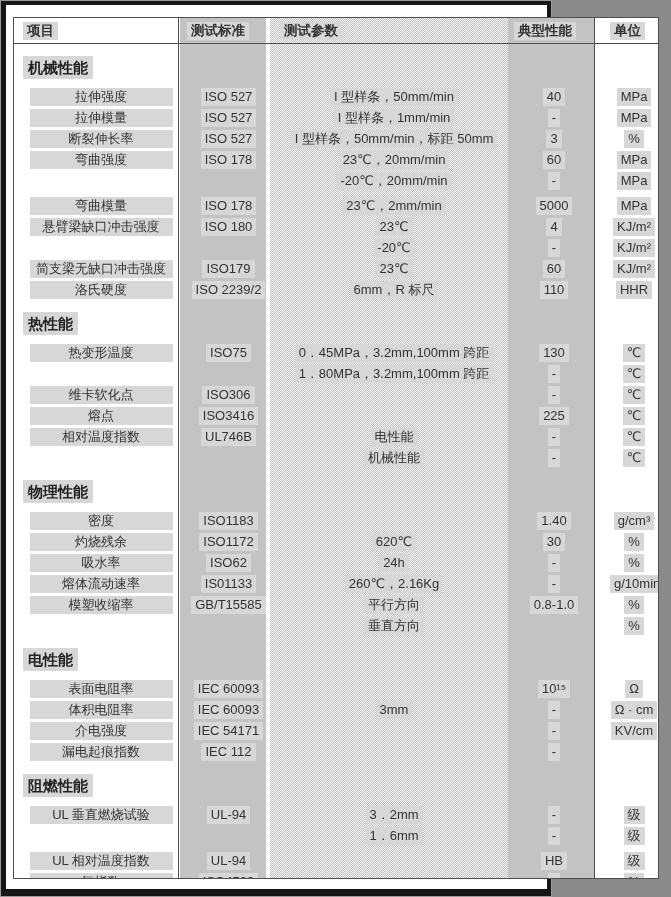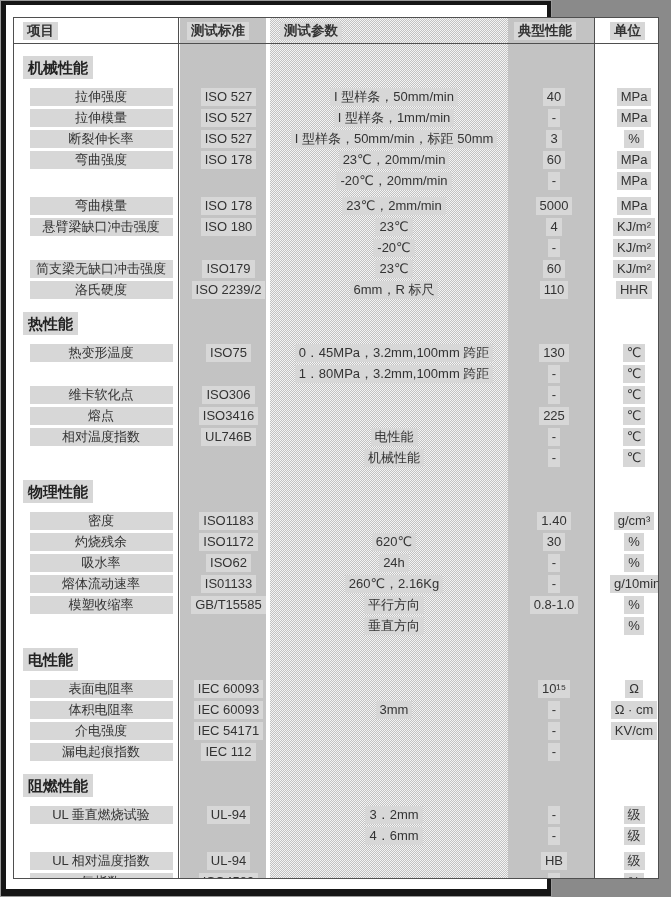--- a/index.html
+++ b/index.html
@@ -260,21 +260,21 @@
         <div class="row">
           <div class="cell c1"><span class="hl wide">UL 垂直燃烧试验</span></div>
           <div class="cell c2"><span class="hl">UL-94</span></div>
           <div class="cell c3"><span class="hl">3．2mm</span></div>
           <div class="cell c4"><span class="hl">-</span></div>
           <div class="cell c5"><span class="hl">级</span></div>
         </div>
         <div class="row">
           <div class="cell c1"></div>
           <div class="cell c2"></div>
-          <div class="cell c3"><span class="hl">4．6mm</span></div>
+          <div class="cell c3"><span class="hl">1．6mm</span></div>
           <div class="cell c4"><span class="hl">-</span></div>
           <div class="cell c5"><span class="hl">级</span></div>
         </div>
         <div class="row gap">
           <div class="cell c1"><span class="hl wide">UL 相对温度指数</span></div>
           <div class="cell c2"><span class="hl">UL-94</span></div>
           <div class="cell c3"></div>
           <div class="cell c4"><span class="hl">HB</span></div>
           <div class="cell c5"><span class="hl">级</span></div>
         </div>

